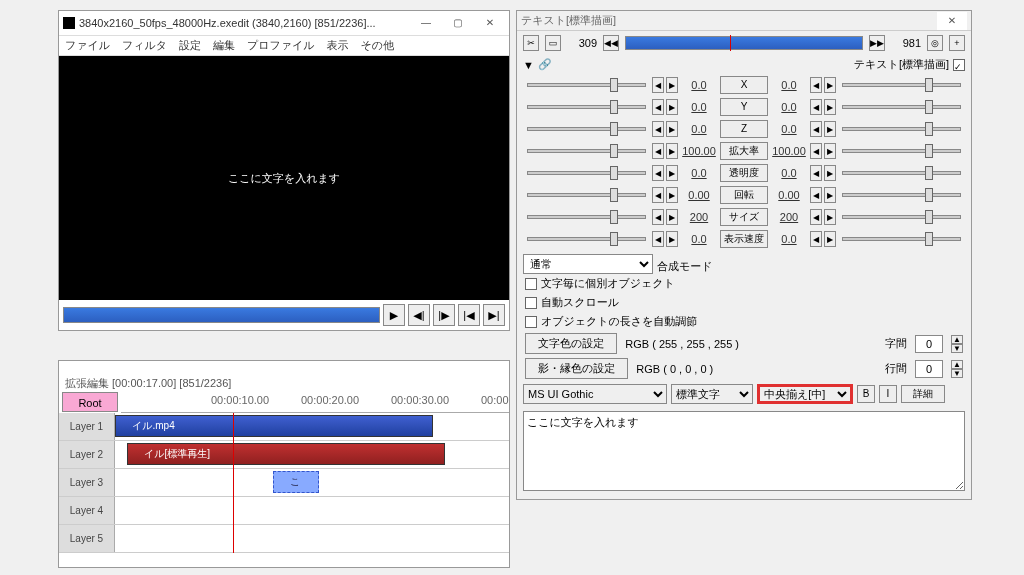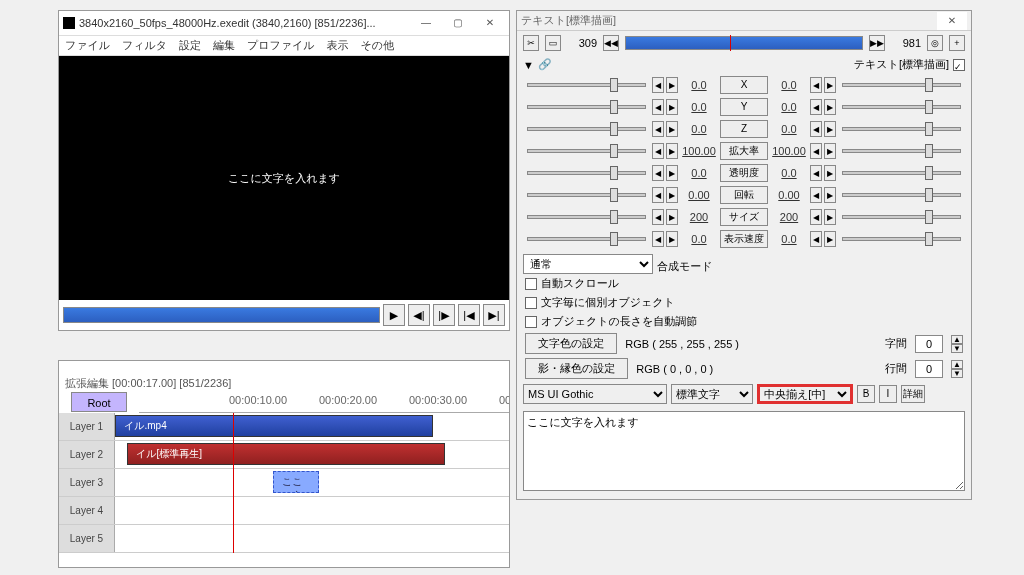--- a/index.html
+++ b/index.html
@@ -11,28 +11,28 @@
 .winbtn{width:30px;height:18px;background:#fff;border:none;text-align:center;line-height:18px;font-size:10px;color:#555}
 .winbtn.close{color:#555}
 .menubar{height:20px;display:flex;align-items:center;padding:0 6px;gap:12px;border-bottom:1px solid #ddd}
 .menuitem{font-size:11px;color:#333;cursor:pointer}
 .preview{background:#000;height:244px;width:100%;display:flex;align-items:center;justify-content:center;color:#fff;font-size:22px}
 .playbar{height:30px;display:flex;align-items:center;gap:3px;padding:4px}
 .prog{flex:1;height:16px;border:1px solid #888;background:linear-gradient(#3a7ae0,#2c5fc0)}
 .pbtn{width:22px;height:22px;border:1px solid #888;background:#eee;display:flex;align-items:center;justify-content:center;font-size:11px}
 .timeline-title{height:20px;padding:15px 6px;font-size:11px;color:#555;background:#fff}
 .tl-head{display:flex;height:22px}
-.root-btn{width:56px;border:1px solid #888;background:#c4b5fd;text-align:center;line-height:20px;margin:1px 12px}
+.root-btn{width:56px;border:1px solid #888;background:#f9a8d4;text-align:center;line-height:20px;margin:1px 3px}
 .ruler{flex:1;background:#fff;border-bottom:1px solid #aaa;position:relative;font-size:9px;color:#666;white-space:nowrap;overflow:hidden}
 .ruler span{position:absolute;top:3px}
 .layers{background:#f8f8f8}
 .layer{display:flex;height:28px;border-bottom:1px solid #ccc}
 .layer-name{width:56px;background:#ddd;border-right:1px solid #aaa;display:flex;align-items:center;justify-content:center;font-size:10px;color:#444}
 .track{flex:1;position:relative;background:#fff}
-.clip{position:absolute;top:2px;height:22px;border:1px solid #333;color:#fff;font-size:10px;padding:3px 8px;overflow:hidden}
+.clip{position:absolute;top:2px;height:22px;border:1px solid #333;color:#fff;font-size:10px;padding:3px 16px;overflow:hidden}
 .clip.blue{background:linear-gradient(#4060d0,#2040a0)}
 .clip.red{background:linear-gradient(#c03030,#902020)}
 .clip.txt{background:#88aaff;border:1px dashed #3355cc;color:#224}
 .playhead{position:absolute;top:0;bottom:0;left:174px;width:1px;background:#d00;z-index:5}
 .props{position:absolute;left:516px;top:10px;width:456px;height:490px;background:#f0f0f0;border:1px solid #999}
 .phead{height:20px;background:#f0f0f0;display:flex;align-items:center;padding:0 4px;border-bottom:1px solid #ccc}
 .phead-text{flex:1;font-size:11px;color:#666}
 .prow{display:flex;align-items:flex-end;height:24px;padding:0 6px;gap:4px}
 .frame-bar{display:flex;align-items:center;gap:6px;padding:4px 6px}
 .frame-bar .pos{width:30px;text-align:right;font-size:11px}
@@ -282,25 +282,25 @@
           <div class="thumb"></div>
         </div>
       </div>
     </div>
   <div class="prow">
     <select class="combo" style="width:130px"><option>通常</option></select>
     <span>合成モード</span>
   </div>
   <div class="chk-row">
       <span class="cb"></span>
-      <span>自動スクロール</span>
+      <span>文字毎に個別オブジェクト</span>
     </div>
   <div class="chk-row">
       <span class="cb"></span>
-      <span>文字毎に個別オブジェクト</span>
+      <span>自動スクロール</span>
     </div>
   <div class="chk-row">
       <span class="cb"></span>
       <span>オブジェクトの長さを自動調節</span>
     </div>
   <div class="setting-row">
     <button class="set-btn">文字色の設定</button>
     <span>RGB ( 255 , 255 , 255 )</span>
     <span style="flex:1"></span>
     <span>字間</span>
@@ -320,16 +320,16 @@
         <div class="arr" style="height:9px">▲</div>
         <div class="arr" style="height:9px">▼</div>
       </div>
   </div>
   <div class="font-row">
     <select style="width:144px"><option>MS UI Gothic</option></select>
     <select style="width:82px"><option>標準文字</option></select>
     <select class="hl" style="width:96px"><option>中央揃え[中]</option></select>
     <div class="sq">B</div>
     <div class="sq">I</div>
-    <div class="sq" style="width:24px">詳細</div>
+    <div class="sq" style="width:44px">詳細</div>
   </div>
   <textarea class="textarea" style="">ここに文字を入れます</textarea>
 </div>
 
 </body></html>

